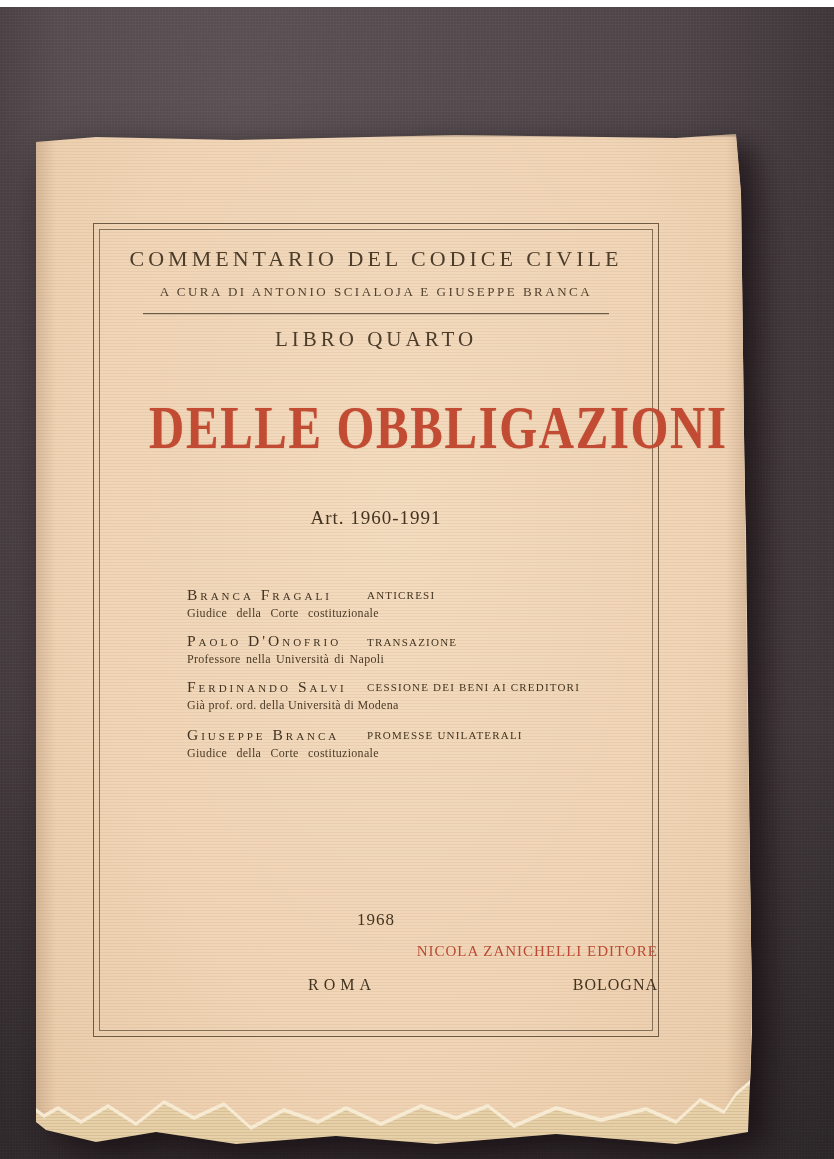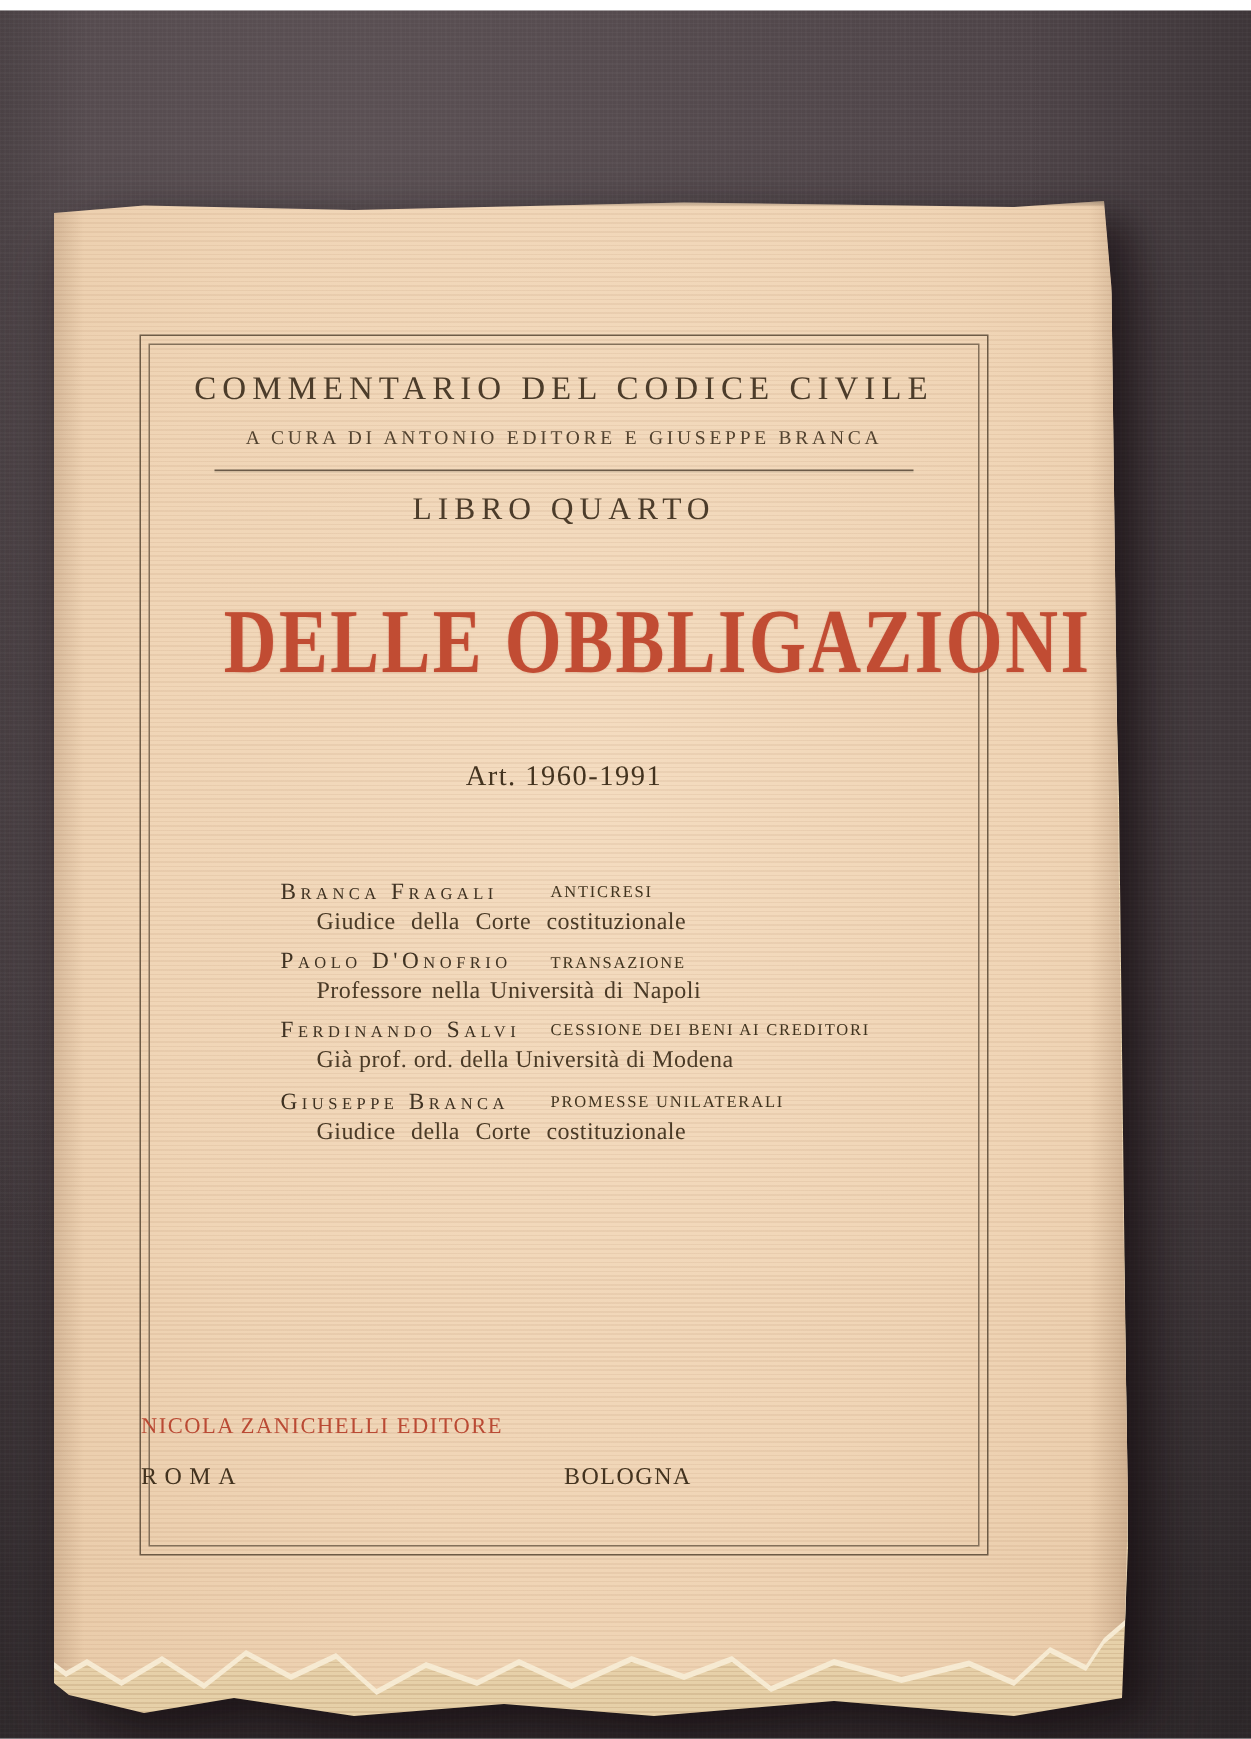--- a/index.html
+++ b/index.html
@@ -73,52 +73,52 @@
   .libro{top:103px;font-size:21px;letter-spacing:4px;color:#4c3c2a;text-align:center;}
   .main-title{top:172px;height:64px;line-height:64px;}
   .main-title span{
     display:inline-block;font-size:58px;font-weight:bold;letter-spacing:2px;
     color:#c14c33;transform:scale(0.84,1.05);transform-origin:center;
     text-shadow:0 0 1px rgba(193,76,51,0.5);
   }
   .art{top:283px;font-size:19px;letter-spacing:1px;color:#43331f;}
   .contrib{position:absolute;left:93px;white-space:nowrap;}
   .contrib .name{font-size:15.5px;font-variant:small-caps;letter-spacing:3px;color:#3f3222;}
-  .contrib .role{font-size:16px;margin-top:2px;letter-spacing:0.3px;color:#4a3a26;margin-left:24px;}
+  .contrib .role{font-size:12px;margin-top:2px;letter-spacing:0.3px;color:#4a3a26;}
   .role-wide{word-spacing:6px;}
   .role-mid{word-spacing:2px;}
   .work{position:absolute;left:273px;font-size:11px;letter-spacing:1.2px;color:#41341f;white-space:nowrap;}
   .c0{top:362px}.w0{top:365px}
   .c1{top:408px}.w1{top:412px}
   .c2{top:454px}.w2{top:457px}
   .c3{top:502px}.w3{top:505px}
   .edition{top:553px;font-style:italic;font-weight:bold;font-size:13px;letter-spacing:1.5px;color:#46311f;}
   .year{top:686px;font-size:17px;letter-spacing:1px;color:#43331f;}
   .two-col{position:absolute;left:0;right:0;display:flex;}
-  .two-col > div{flex:1;text-align:left;white-space:nowrap;}
+  .two-col > div{flex:1;text-align:right;white-space:nowrap;}
   .pubrow{top:719px;}
   .pubrow .pub{font-size:15px;letter-spacing:1px;color:#ba4a34;}
   .cityrow{top:752px;}
   .cityrow .city{font-size:16px;letter-spacing:1px;color:#43331f;}
   .cityrow .city.sp{letter-spacing:5px;}
 </style>
 </head>
 <body>
 
 <div class="backdrop"></div>
 
 <div class="book-wrap">
   <div class="pages"></div>
   <div class="tear"></div>
   <div class="cover">
     <div class="frame">
       <div class="frame-inner"></div>
 
       <div class="cline series-title">COMMENTARIO DEL CODICE CIVILE</div>
-      <div class="cline editors">A CURA DI ANTONIO EDITORE E GIUSEPPE BRANCA</div>
+      <div class="cline editors">A CURA DI ANTONIO SCIALOJA E GIUSEPPE BRANCA</div>
       <div class="rule"></div>
       <div class="cline libro">LIBRO QUARTO</div>
 
       <div class="cline main-title">
         <span>DELLE OBBLIGAZIONI</span>
       </div>
 
       <div class="cline art">Art. 1960-1991</div>
 
       <div class="contrib c0">
@@ -138,20 +138,21 @@
         <div class="role">Già prof. ord. della Università di Modena</div>
       </div>
       <div class="work w2">CESSIONE DEI BENI AI CREDITORI</div>
 
       <div class="contrib c3">
         <div class="name">Giuseppe Branca</div>
         <div class="role role-wide">Giudice della Corte costituzionale</div>
       </div>
       <div class="work w3">PROMESSE UNILATERALI</div>
 
+      <div class="cline year">1968</div>
 
       <div class="two-col pubrow">
         <div class="pub">NICOLA ZANICHELLI EDITORE</div>
       </div>
       <div class="two-col cityrow">
         <div class="city sp">ROMA</div>
         <div class="city">BOLOGNA</div>
       </div>
 
     </div>

